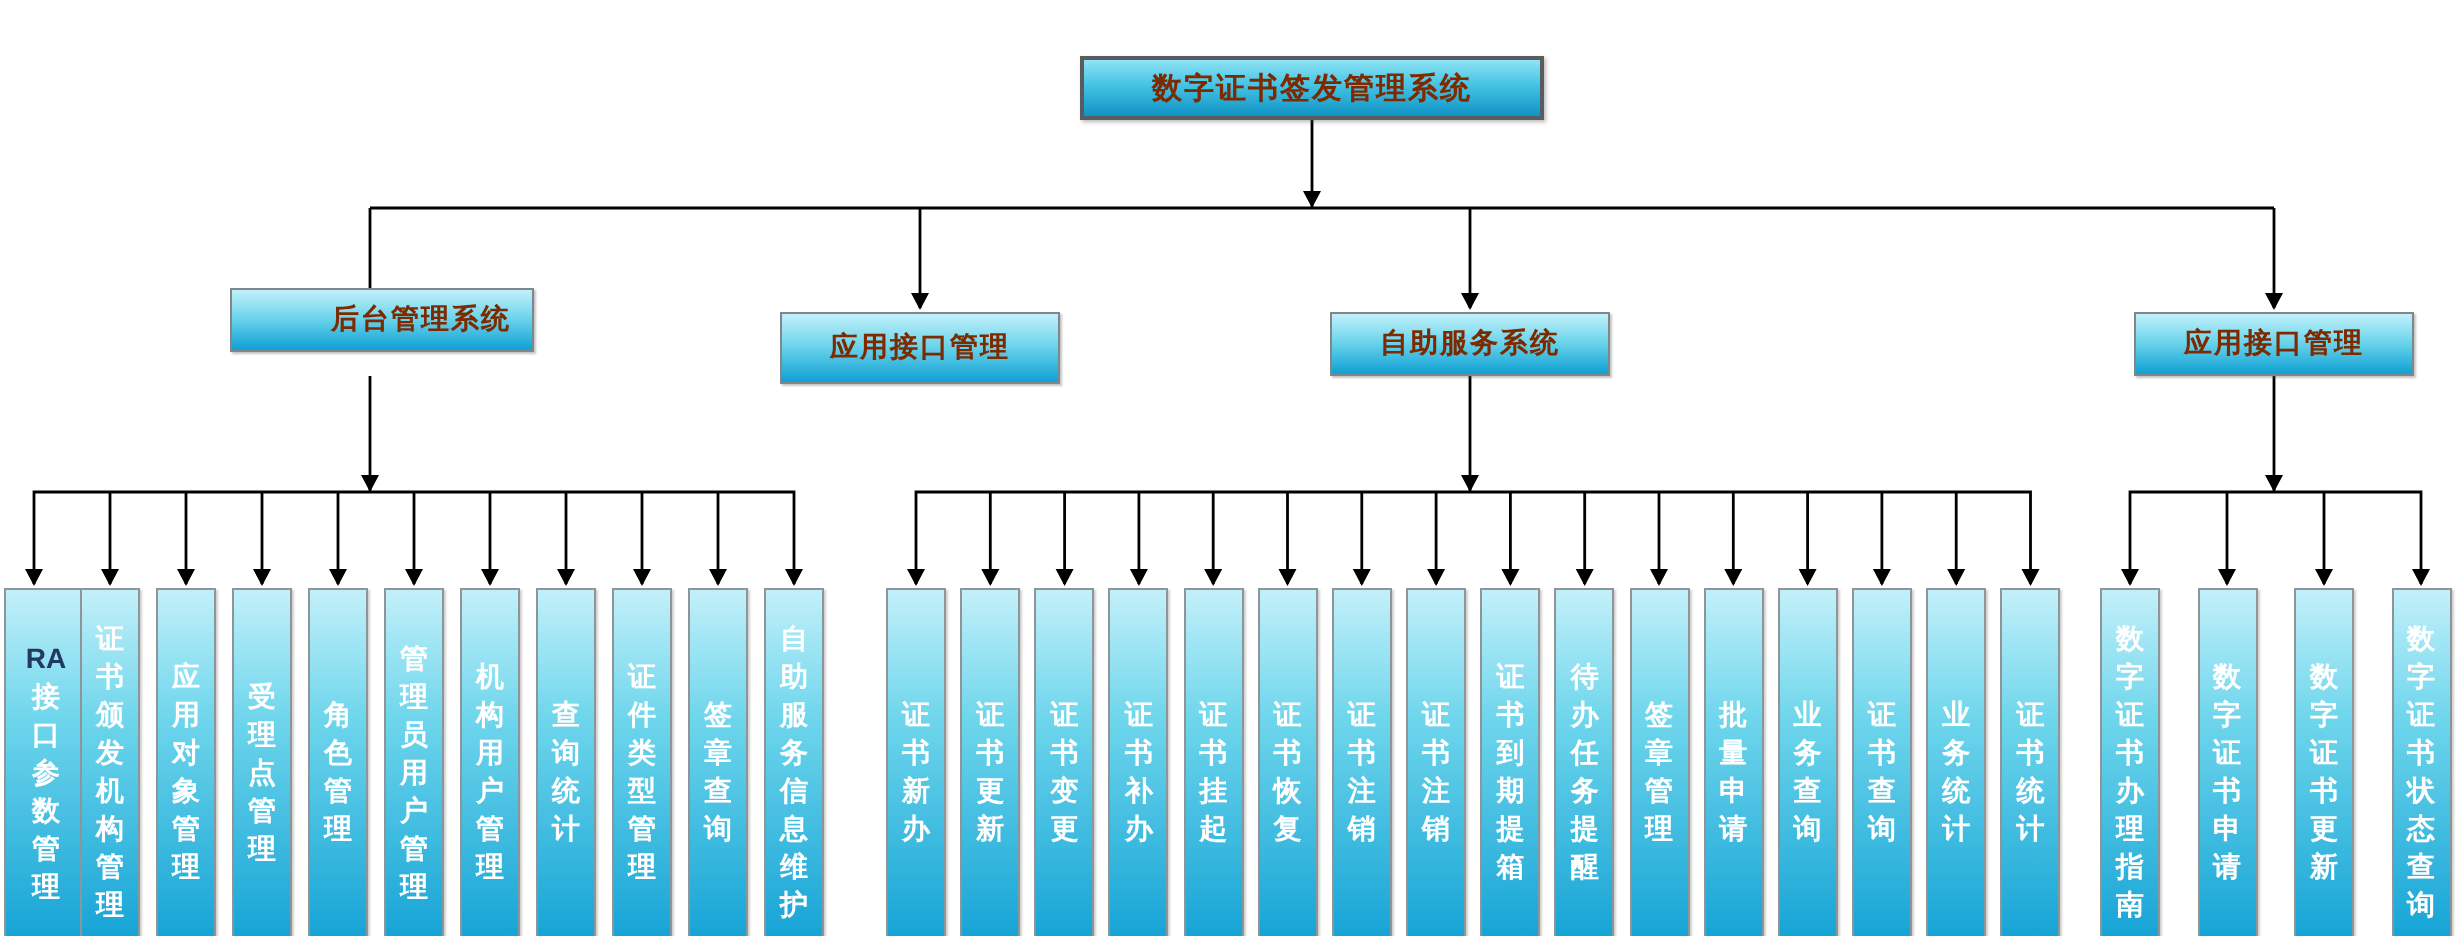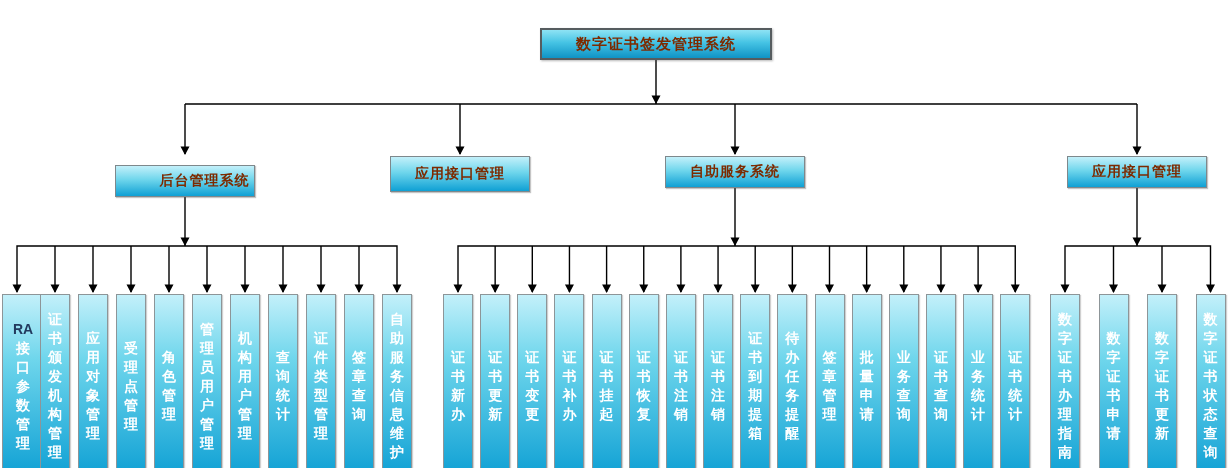--- a/index.html
+++ b/index.html
@@ -39,21 +39,21 @@
 </head>
 <body>
 
 <div class="stage">
   <svg id="wires" width="1230" height="468" xmlns="http://www.w3.org/2000/svg">
       <path d="M656 44L656 88M185 88L1137 88M185 88L185 138M460 88L460 138M735 88L735 138M1137 88L1137 138M185 172L185 230M16.3 230L397.7 230M17 230L17 276M55 230L55 276M93 230L93 276M131 230L131 276M169 230L169 276M207 230L207 276M245 230L245 276M283 230L283 276M321 230L321 276M359 230L359 276M397 230L397 276M735 172L735 230M457.3 230L1015.95 230M458 230L458 276M495.15 230L495.15 276M532.3 230L532.3 276M569.45 230L569.45 276M606.6 230L606.6 276M643.75 230L643.75 276M680.9 230L680.9 276M718.05 230L718.05 276M755.2 230L755.2 276M792.3499999999999 230L792.3499999999999 276M829.5 230L829.5 276M866.65 230L866.65 276M903.8 230L903.8 276M940.95 230L940.95 276M978.1 230L978.1 276M1015.25 230L1015.25 276M1137 172L1137 230M1064.3 230L1211.2 230M1065 230L1065 276M1113.5 230L1113.5 276M1162 230L1162 276M1210.5 230L1210.5 276" fill="none" stroke="#000000" stroke-width="1.4"></path>
       <path d="M651.5 79.5L660.5 79.5L656 88ZM180.5 130.5L189.5 130.5L185 139ZM455.5 130.5L464.5 130.5L460 139ZM730.5 130.5L739.5 130.5L735 139ZM1132.5 130.5L1141.5 130.5L1137 139ZM180.5 221.5L189.5 221.5L185 230ZM12.5 268.5L21.5 268.5L17 277ZM50.5 268.5L59.5 268.5L55 277ZM88.5 268.5L97.5 268.5L93 277ZM126.5 268.5L135.5 268.5L131 277ZM164.5 268.5L173.5 268.5L169 277ZM202.5 268.5L211.5 268.5L207 277ZM240.5 268.5L249.5 268.5L245 277ZM278.5 268.5L287.5 268.5L283 277ZM316.5 268.5L325.5 268.5L321 277ZM354.5 268.5L363.5 268.5L359 277ZM392.5 268.5L401.5 268.5L397 277ZM730.5 221.5L739.5 221.5L735 230ZM453.5 268.5L462.5 268.5L458 277ZM490.65 268.5L499.65 268.5L495.15 277ZM527.8 268.5L536.8 268.5L532.3 277ZM564.95 268.5L573.95 268.5L569.45 277ZM602.1 268.5L611.1 268.5L606.6 277ZM639.25 268.5L648.25 268.5L643.75 277ZM676.4 268.5L685.4 268.5L680.9 277ZM713.55 268.5L722.55 268.5L718.05 277ZM750.7 268.5L759.7 268.5L755.2 277ZM787.8499999999999 268.5L796.8499999999999 268.5L792.3499999999999 277ZM825 268.5L834 268.5L829.5 277ZM862.15 268.5L871.15 268.5L866.65 277ZM899.3 268.5L908.3 268.5L903.8 277ZM936.45 268.5L945.45 268.5L940.95 277ZM973.6 268.5L982.6 268.5L978.1 277ZM1010.75 268.5L1019.75 268.5L1015.25 277ZM1132.5 221.5L1141.5 221.5L1137 230ZM1060.5 268.5L1069.5 268.5L1065 277ZM1109 268.5L1118 268.5L1113.5 277ZM1157.5 268.5L1166.5 268.5L1162 277ZM1206 268.5L1215 268.5L1210.5 277Z" fill="#000000"></path>
     </svg>
   <div class="box root" id="rootBox" style="left: 540px; top: 12px; width: 232px; height: 32px;">数字证书签发管理系统</div>
   <div id="nodes">
-      <div class="box header" style="left: 115px; top: 149px; width: 140px; height: 32px; padding-left: 39px;">后台管理系统</div>
+      <div class="box header" style="left: 115px; top: 128px; width: 152px; height: 32px; padding-left: 39px;">后台管理系统</div>
       <div class="box leaf" style="left: 2px; top: 278px; width: 42px; height: 184px;">
         <div class="leaf-label latin-first">RA
 接
 口
 参
 数
 管
 理</div>
       </div>
       <div class="box leaf" style="left: 40px; top: 278px; width: 30px; height: 184px;">

